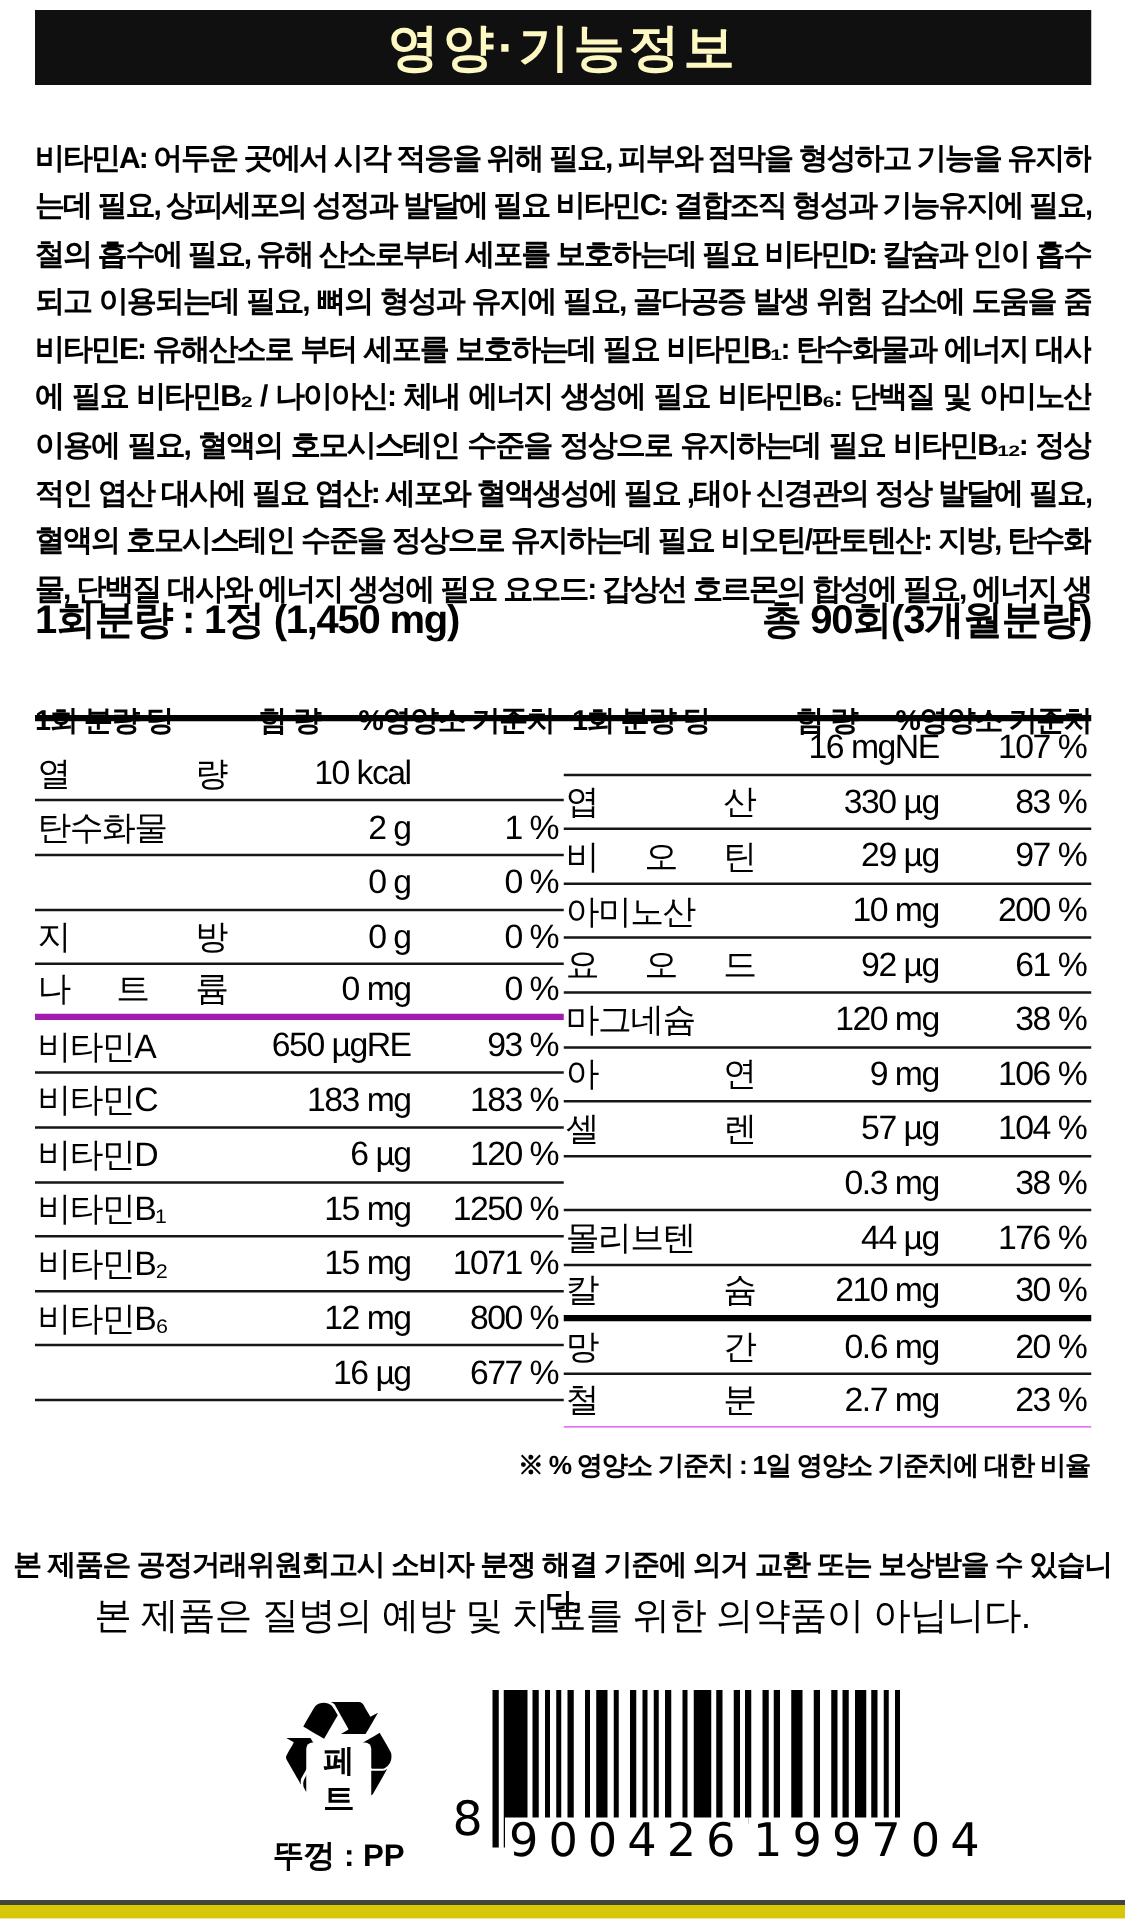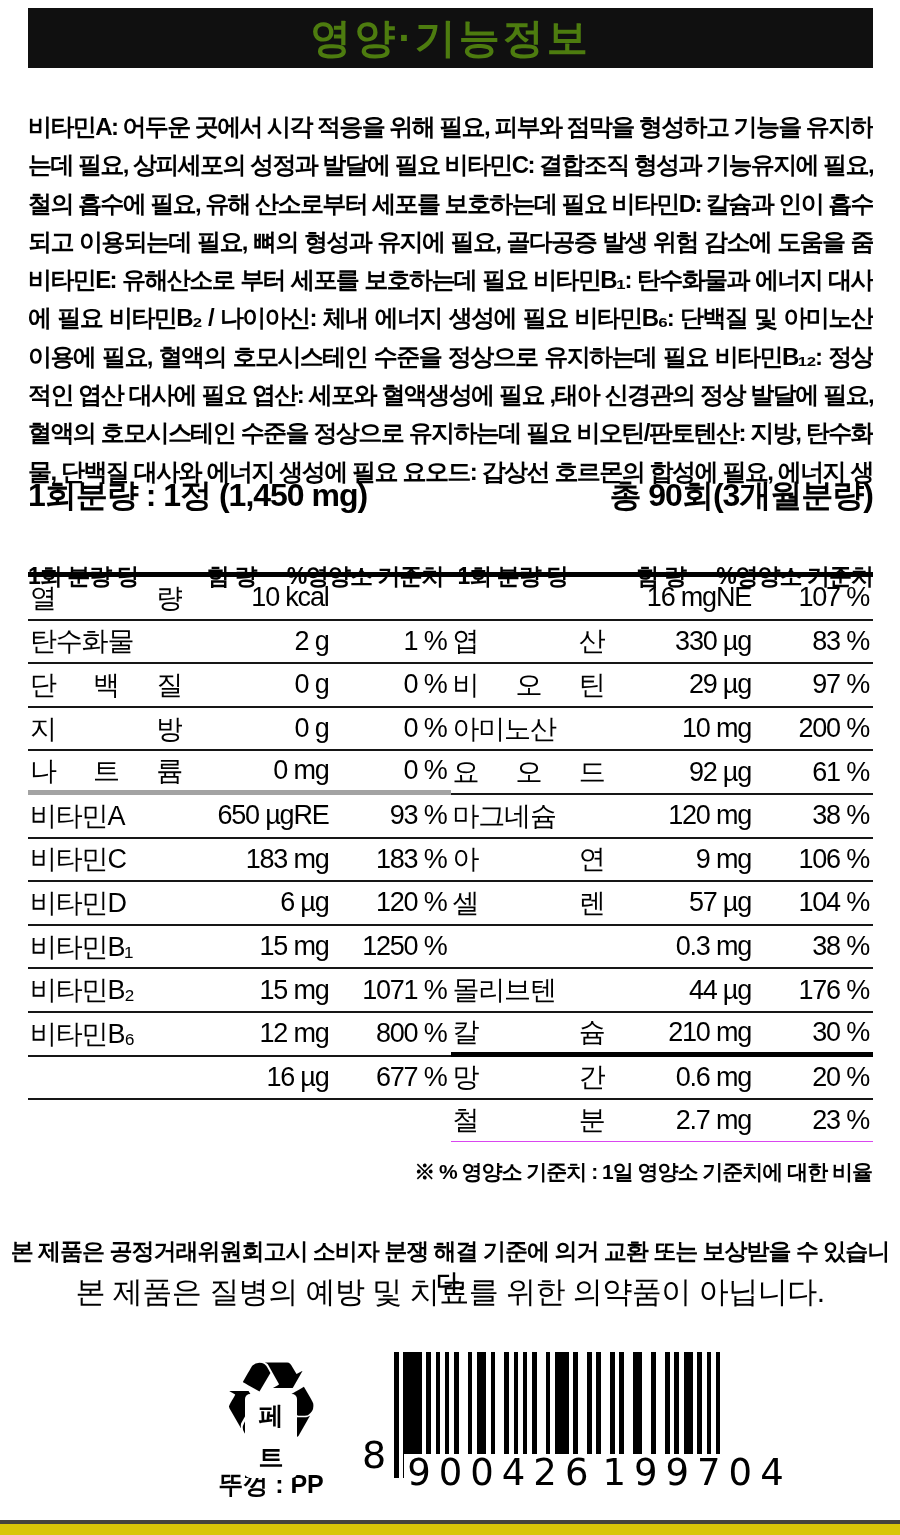--- a/index.html
+++ b/index.html
@@ -2,21 +2,21 @@
 <html lang="ko"><head>
 <meta charset="utf-8">
 <style>
   html,body{margin:0;padding:0;background:#fff;}
   .page{position:relative;width:900px;height:1535px;background:#fff;overflow:hidden;
         font-family:"Liberation Sans",sans-serif;color:#000;}
 
   
   .title-bar{position:absolute;left:28px;top:8px;width:845px;height:60px;background:#101010;
              display:flex;align-items:center;justify-content:center;}
-  .title-text{color:#4d7c0f;font-size:41px;font-weight:bold;letter-spacing:3px;}
+  .title-text{color:#fef9c3;font-size:41px;font-weight:bold;letter-spacing:3px;}
 
   
   .intro{position:absolute;left:28px;top:84px;width:845px;height:386px;overflow:hidden;
          font-size:24px;line-height:38.3px;font-weight:bold;letter-spacing:-1.6px;
          text-align:justify;word-break:break-all;}
   .intro b{font-weight:900;}
 
   
   .serving-row{position:absolute;left:28px;top:474px;width:845px;display:flex;
                justify-content:space-between;font-size:32px;font-weight:bold;letter-spacing:-1px;}
@@ -24,49 +24,49 @@
   
   .col-headers{position:absolute;left:28px;top:533px;width:845px;display:flex;gap:14px;
                font-size:23px;font-weight:bold;letter-spacing:-1px;margin-top:28px;}
   .hgroup{flex:1;display:flex;align-items:flex-end;}
   .h-name{width:152px;text-align:left;}
   .h-amt{flex:1;text-align:center;}
   .h-pct{width:160px;text-align:right;}
 
   
   .tables{position:absolute;left:28px;top:572px;width:845px;border-top:5px solid #000;
-          display:flex;}
+          display:flex;align-items:center;}
   .ntable{flex:1;}
   .nrow{display:flex;align-items:center;height:41.6px;border-bottom:2px solid #161616;
         font-size:27px;letter-spacing:-1.2px;}
   .n-name{width:152px;text-align:justify;text-align-last:justify;padding-left:2px;overflow:hidden;white-space:nowrap;}
   .n-amt{flex:1;text-align:right;padding-right:8px;white-space:nowrap;}
   .n-pct{width:110px;text-align:right;padding-right:4px;white-space:nowrap;}
-  .ntable-left .nrow:nth-child(5){border-bottom:5px solid #a3a3a3;height:38.6px;}
+  .ntable-left .nrow:nth-child(5){border-bottom:5px solid #a21caf;height:38.6px;}
   .ntable-left .nrow:nth-child(13){border-bottom:7px solid #000;height:36.6px;}
   .ntable-right .nrow:nth-child(11){border-bottom:5px solid #000;height:38.6px;}
   .ntable-right .nrow:nth-child(13){border-bottom:1px solid #d946ef;height:40.6px;}
 
   
   .footnote{position:absolute;right:28px;top:1158px;font-size:21px;font-weight:bold;letter-spacing:-1px;}
 
   
   .disclaimer1{position:absolute;left:0;top:1236px;width:100%;text-align:center;
                font-size:23px;font-weight:bold;letter-spacing:-1px;}
   .disclaimer2{position:absolute;left:0;top:1272px;width:100%;text-align:center;
                font-size:30px;letter-spacing:-0.5px;}
 
   
   .recycle-block{position:absolute;left:196px;top:1348px;width:150px;text-align:center;}
   .recycle-symbol{position:relative;font-family:"DejaVu Sans",sans-serif;font-size:116px;
                   line-height:112px;display:inline-block;}
   .recycle-label{position:absolute;top:46px;left:50%;transform:translateX(-50%);
                  background:#fff;border-radius:5px;padding:0 3px;
                  font-family:"Liberation Sans",sans-serif;font-size:25px;font-weight:bold;
-                 letter-spacing:0;line-height:42px;}
+                 letter-spacing:0;line-height:30px;}
   .cap-label{margin-top:8px;font-size:25px;font-weight:bold;letter-spacing:0;}
 
   
   .barcode-area{position:absolute;left:362px;top:1352px;display:flex;align-items:flex-end;}
   .bc-first{font-family:"DejaVu Sans",sans-serif;font-size:38px;margin-right:8px;line-height:1;
             padding-bottom:4px;}
   .bc-main{position:relative;}
   .bc-bars{display:flex;align-items:flex-start;height:126px;}
   .bc-bars .b{background:#000;}
   .bc-nums{position:absolute;top:102px;left:10px;right:10px;display:flex;justify-content:space-around;
@@ -112,21 +112,20 @@
         <span class="n-name">열 량</span>
         <span class="n-amt">10 kcal</span>
         <span class="n-pct"></span>
       </div>
         <div class="nrow">
         <span class="n-name">탄수화물</span>
         <span class="n-amt">2 g</span>
         <span class="n-pct">1 %</span>
       </div>
         <div class="nrow">
-        <span class="n-name">단 백 질</span>
         <span class="n-amt">0 g</span>
         <span class="n-pct">0 %</span>
       </div>
         <div class="nrow">
         <span class="n-name">지 방</span>
         <span class="n-amt">0 g</span>
         <span class="n-pct">0 %</span>
       </div>
         <div class="nrow">
         <span class="n-name">나 트 륨</span>

